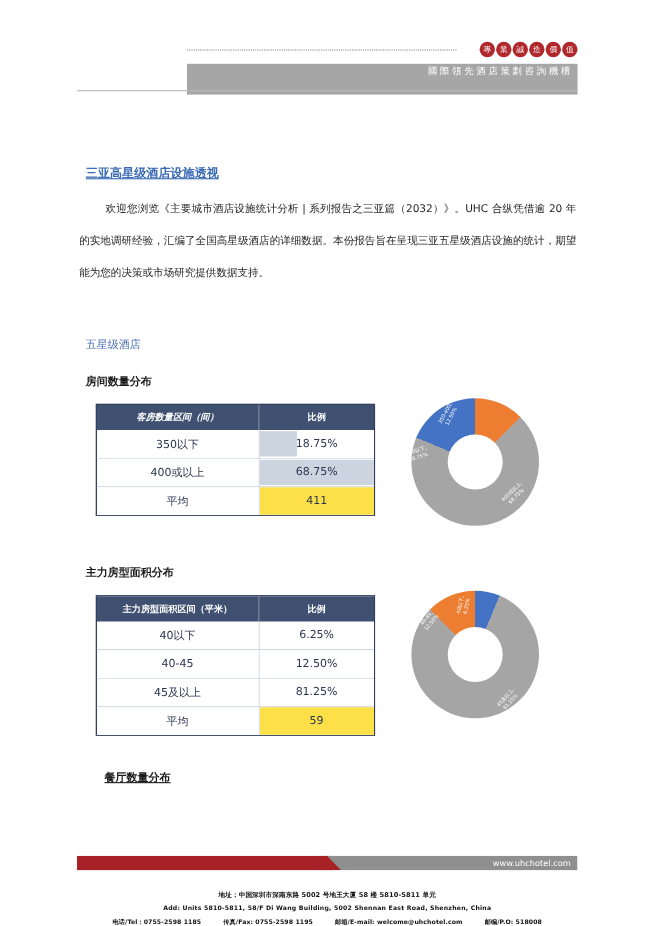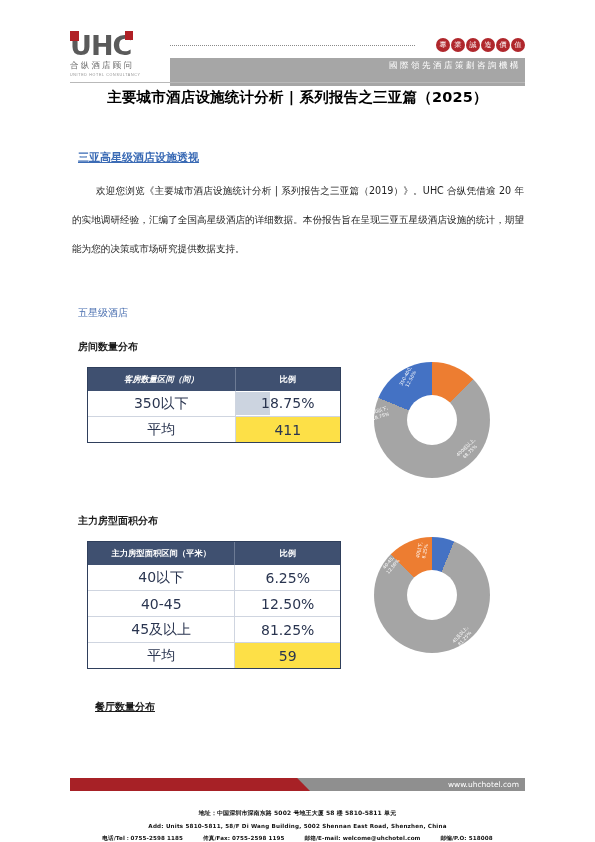--- a/index.html
+++ b/index.html
@@ -90,21 +90,21 @@
     position:absolute;border-collapse:collapse;width:252px;
     font-family:"DejaVu Sans",sans-serif;
     box-shadow:0 0 0 1px #2f3f5c;
   }
   .tbl th{
     background:#3f5070;color:#ffffff;font-size:8.3px;font-weight:700;
     height:21px;text-align:center;border:none;
   }
   .tbl th.c2{border-left:1px solid #6d7b95;}
   .tbl td{
-    font-size:14px;color:#2a3550;height:23px;text-align:center;
+    font-size:10px;color:#2a3550;height:23px;text-align:center;
     border-bottom:1px solid #cfd5e0;background:#ffffff;
     position:relative;
   }
   .tbl td.lbl{border-right:1px solid #cfd5e0;}
   .tbl tr:last-child td{border-bottom:none;}
   .bar-cell{padding:0;}
   .bar-wrap{position:relative;width:100%;height:23px;}
   .bar-fill{
     position:absolute;left:0;top:0;bottom:0;background:#ccd4e0;
   }
@@ -153,52 +153,42 @@
   .fline.en{margin-top:5px;letter-spacing:.2px;}
   .fline.tel{margin-top:6px;}
   .fline.tel span{margin:0 9px;}
 </style>
 </head>
 <body>
 
 <div class="page">
 
   <div class="header">
-    <div class="logo-block">
-      <div class="logo-uhc">
-        <span class="redbar"></span>
-        <span class="redbar2"></span>
-        <span>UHC</span>
-      </div>
-      <div class="logo-cn">合纵酒店顾问</div>
-      <div class="logo-en">UNITED HOTEL CONSULTANCY</div>
-    </div>
 
     <div class="dotline"></div>
 
     <div class="badges">
       <div class="badge">專</div>
       <div class="badge">業</div>
       <div class="badge">誠</div>
       <div class="badge">造</div>
       <div class="badge">價</div>
       <div class="badge">值</div>
     </div>
 
     <div class="graybar">
       <span>國際領先酒店策劃咨詢機構</span>
     </div>
   </div>
   <div class="header-rule"></div>
 
-  <div class="doc-title">主要城市酒店设施统计分析 | 系列报告之三亚篇（2025）</div>
 
   <div class="h-blue-underline" style="left:78px;top:150px;">三亚高星级酒店设施透视</div>
 
-  <div class="para">欢迎您浏览《主要城市酒店设施统计分析 | 系列报告之三亚篇（2019）》。UHC 合纵凭借逾 20 年的实地调研经验，汇编了全国高星级酒店的详细数据。本份报告旨在呈现三亚五星级酒店设施的统计，期望能为您的决策或市场研究提供数据支持。</div>
+  <div class="para">欢迎您浏览《主要城市酒店设施统计分析 | 系列报告之三亚篇（2032）》。UHC 合纵凭借逾 20 年的实地调研经验，汇编了全国高星级酒店的详细数据。本份报告旨在呈现三亚五星级酒店设施的统计，期望能为您的决策或市场研究提供数据支持。</div>
 
   <div class="h-blue" style="left:78px;top:306px;">五星级酒店</div>
 
   <div class="h-sub" style="left:78px;top:340px;">房间数量分布</div>
 
   <table class="tbl" style="left:88px;top:368px;">
     <thead>
       <tr>
         <th style="width:148px;font-style:italic;">客房数量区间（间）</th>
         <th class="c2" style="width:104px;">比例</th>
@@ -207,20 +197,29 @@
     <tbody>
       <tr>
         <td class="lbl">350以下</td>
         <td class="bar-cell">
           <div class="bar-wrap">
             <div class="bar-fill" style="width:33%;"></div>
             <span class="bar-txt">18.75%</span>
           </div>
         </td>
       </tr>
+      <tr>
+        <td class="lbl">400或以上</td>
+        <td class="bar-cell">
+          <div class="bar-wrap">
+            <div class="bar-fill" style="width:100%;"></div>
+            <span class="bar-txt">68.75%</span>
+          </div>
+        </td>
+      </tr>
       <tr class="avg-row">
         <td class="lbl">平均</td>
         <td>411</td>
       </tr>
     </tbody>
   </table>
 
   <div class="donut-box" style="left:352px;top:360px;">
     <div class="donut" style="background:conic-gradient(#ed7d31 0deg 45deg, #a5a5a5 45deg 292.5deg, #4472c4 292.5deg 360deg);border-radius:50%;">
       <div class="donut-hole"></div>

